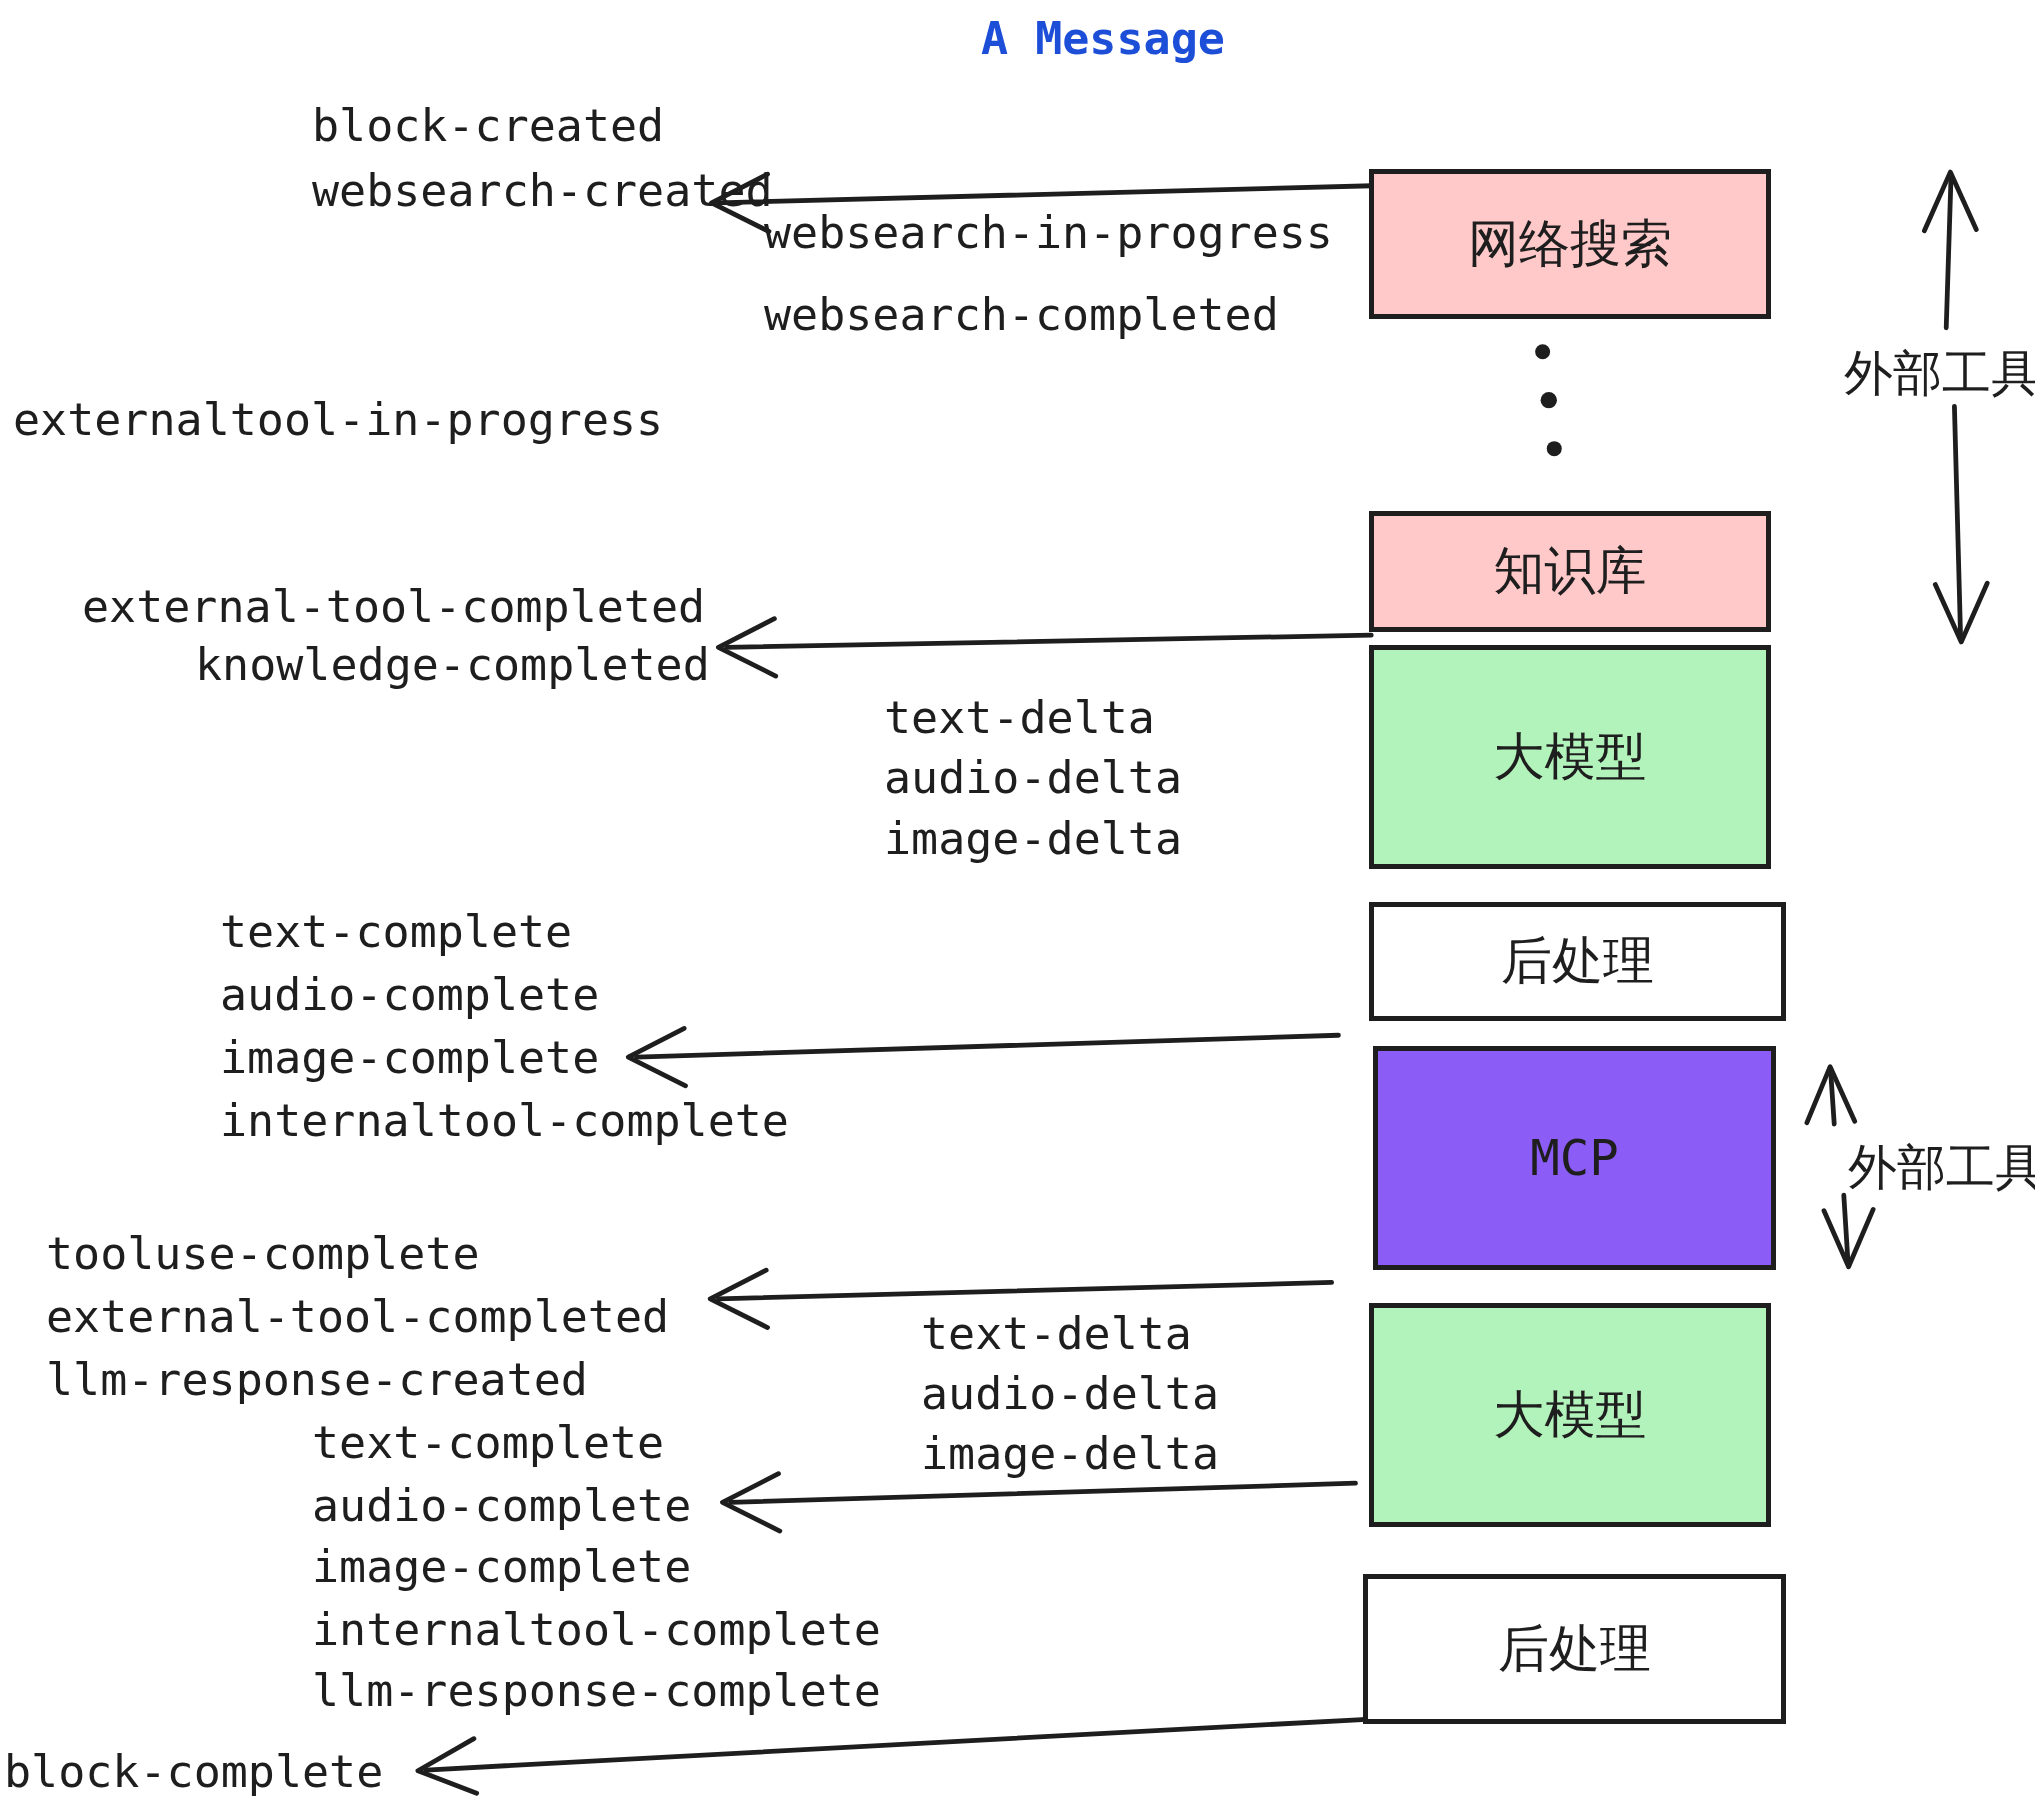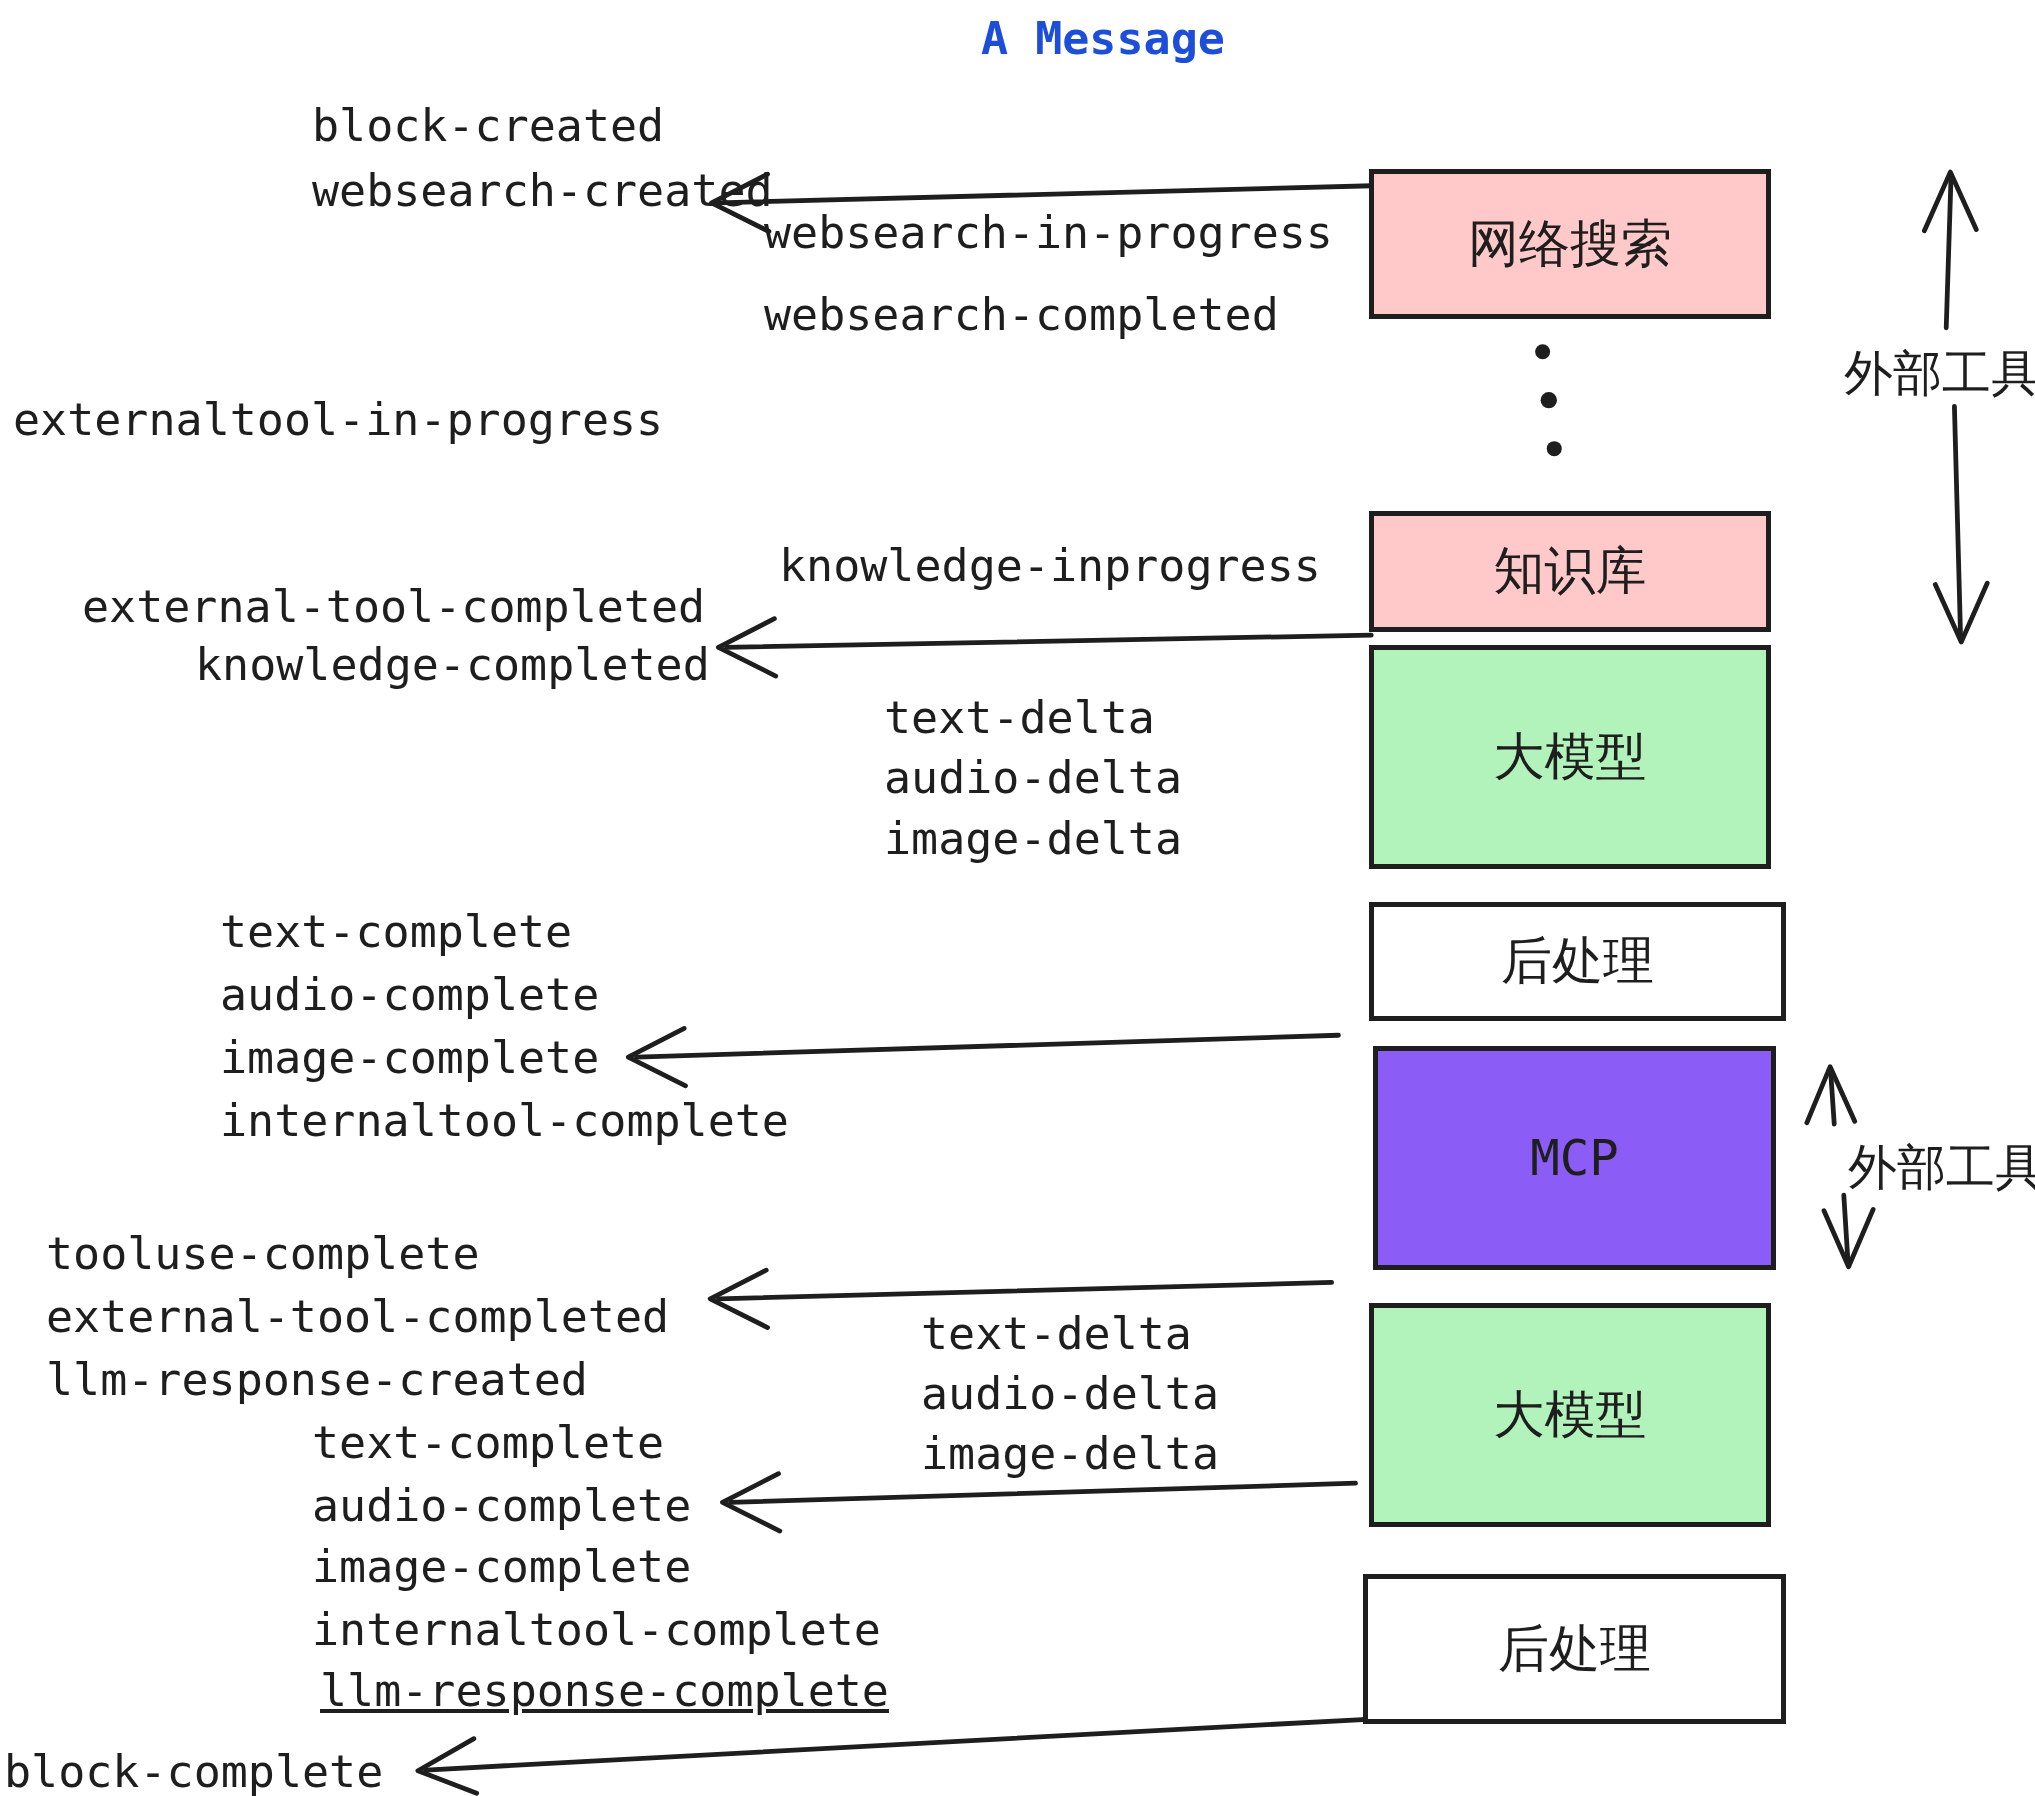--- a/index.html
+++ b/index.html
@@ -70,41 +70,40 @@
     </g>
   </svg>
 
   <div class="title" style="left:981px;top:12.3px;">A Message</div>
 
   <div class="evt" style="left:312px;top:101px;">block-created</div>
   <div class="evt" style="left:312px;top:166px;">websearch-created</div>
   <div class="evt" style="left:764px;top:208px;">websearch-in-progress</div>
   <div class="evt" style="left:764px;top:290px;">websearch-completed</div>
   <div class="evt" style="left:13px;top:395px;">externaltool-in-progress</div>
-  <div class="evt" style="left:779px;top:541px;">knowledge-inprogress</div>
   <div class="evt" style="left:82px;top:582px;">external-tool-completed</div>
   <div class="evt" style="left:195px;top:640px;text-align:center;">knowledge-completed</div>
   <div class="evt" style="left:884px;top:693px;">text-delta</div>
   <div class="evt" style="left:884px;top:753px;">audio-delta</div>
   <div class="evt" style="left:884px;top:814px;">image-delta</div>
   <div class="evt" style="left:220px;top:907px;">text-complete</div>
   <div class="evt" style="left:220px;top:970px;">audio-complete</div>
   <div class="evt" style="left:220px;top:1033px;">image-complete</div>
   <div class="evt" style="left:220px;top:1096px;">internaltool-complete</div>
   <div class="evt" style="left:46px;top:1229px;">tooluse-complete</div>
   <div class="evt" style="left:46px;top:1292px;">external-tool-completed</div>
   <div class="evt" style="left:46px;top:1355px;">llm-response-created</div>
   <div class="evt" style="left:921px;top:1309px;">text-delta</div>
   <div class="evt" style="left:921px;top:1369px;">audio-delta</div>
   <div class="evt" style="left:921px;top:1429px;">image-delta</div>
   <div class="evt" style="left:312px;top:1418px;">text-complete</div>
   <div class="evt" style="left:312px;top:1481px;">audio-complete</div>
   <div class="evt" style="left:312px;top:1542px;">image-complete</div>
   <div class="evt" style="left:312px;top:1605px;">internaltool-complete</div>
-  <div class="evt" style="left:320px;top:1666px;text-decoration:underline;">llm-response-complete</div>
+  <div class="evt" style="left:312px;top:1666px;">llm-response-complete</div>
   <div class="evt" style="left:4px;top:1747px;">block-complete</div>
 
   <div class="box" style="left: 1369px; top: 169px; width: 402px; height: 150px; background-color: rgb(255, 201, 201);">
     <span class="lbl">网络搜索</span>
   </div>
 
   <div class="box" style="left: 1369px; top: 511px; width: 402px; height: 121px; background-color: rgb(255, 201, 201);">
     <span class="lbl">知识库</span>
   </div>
 

